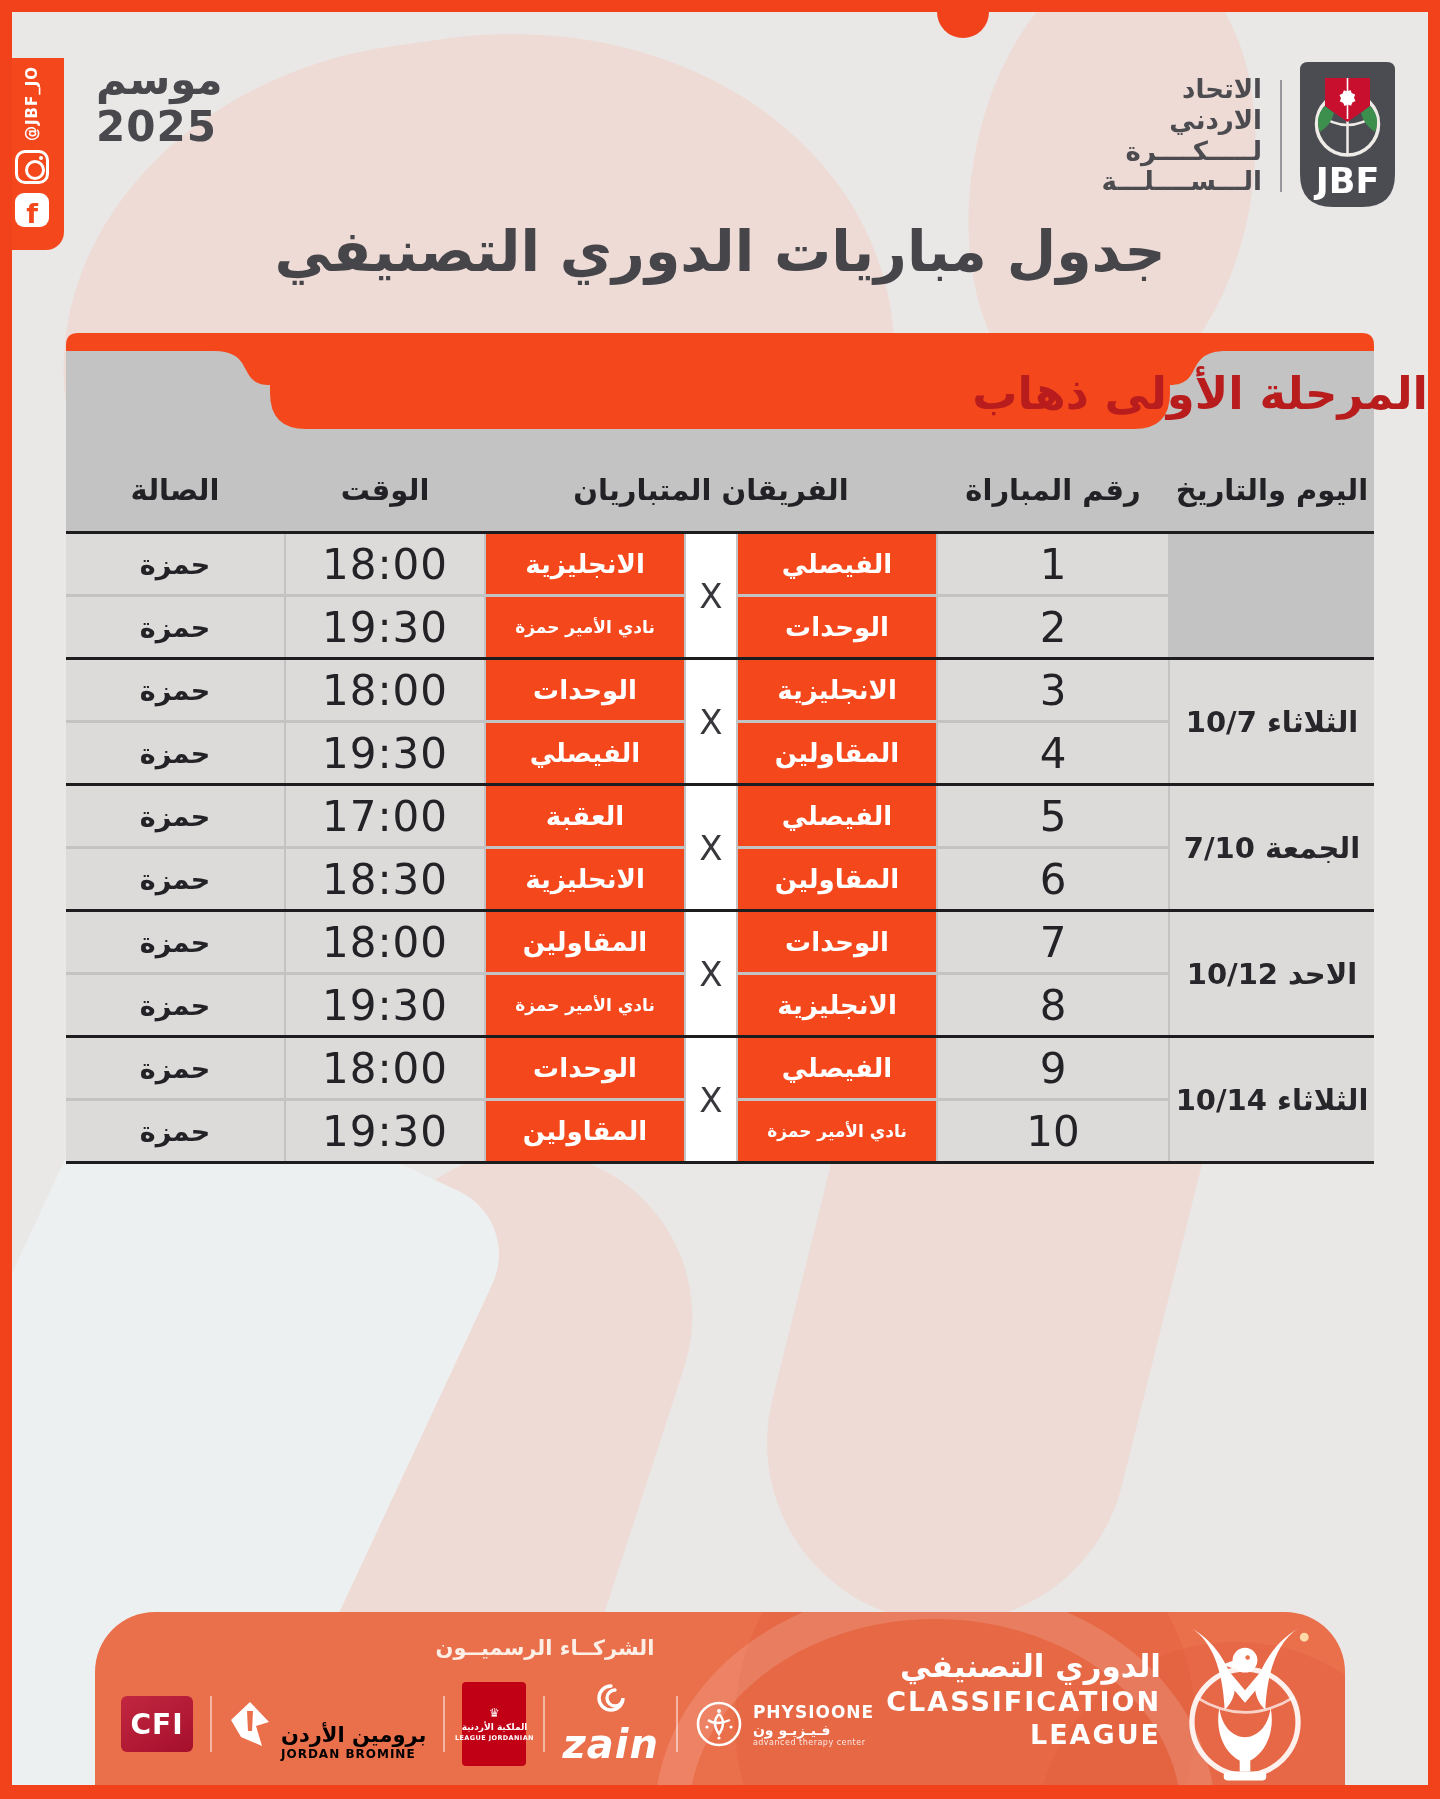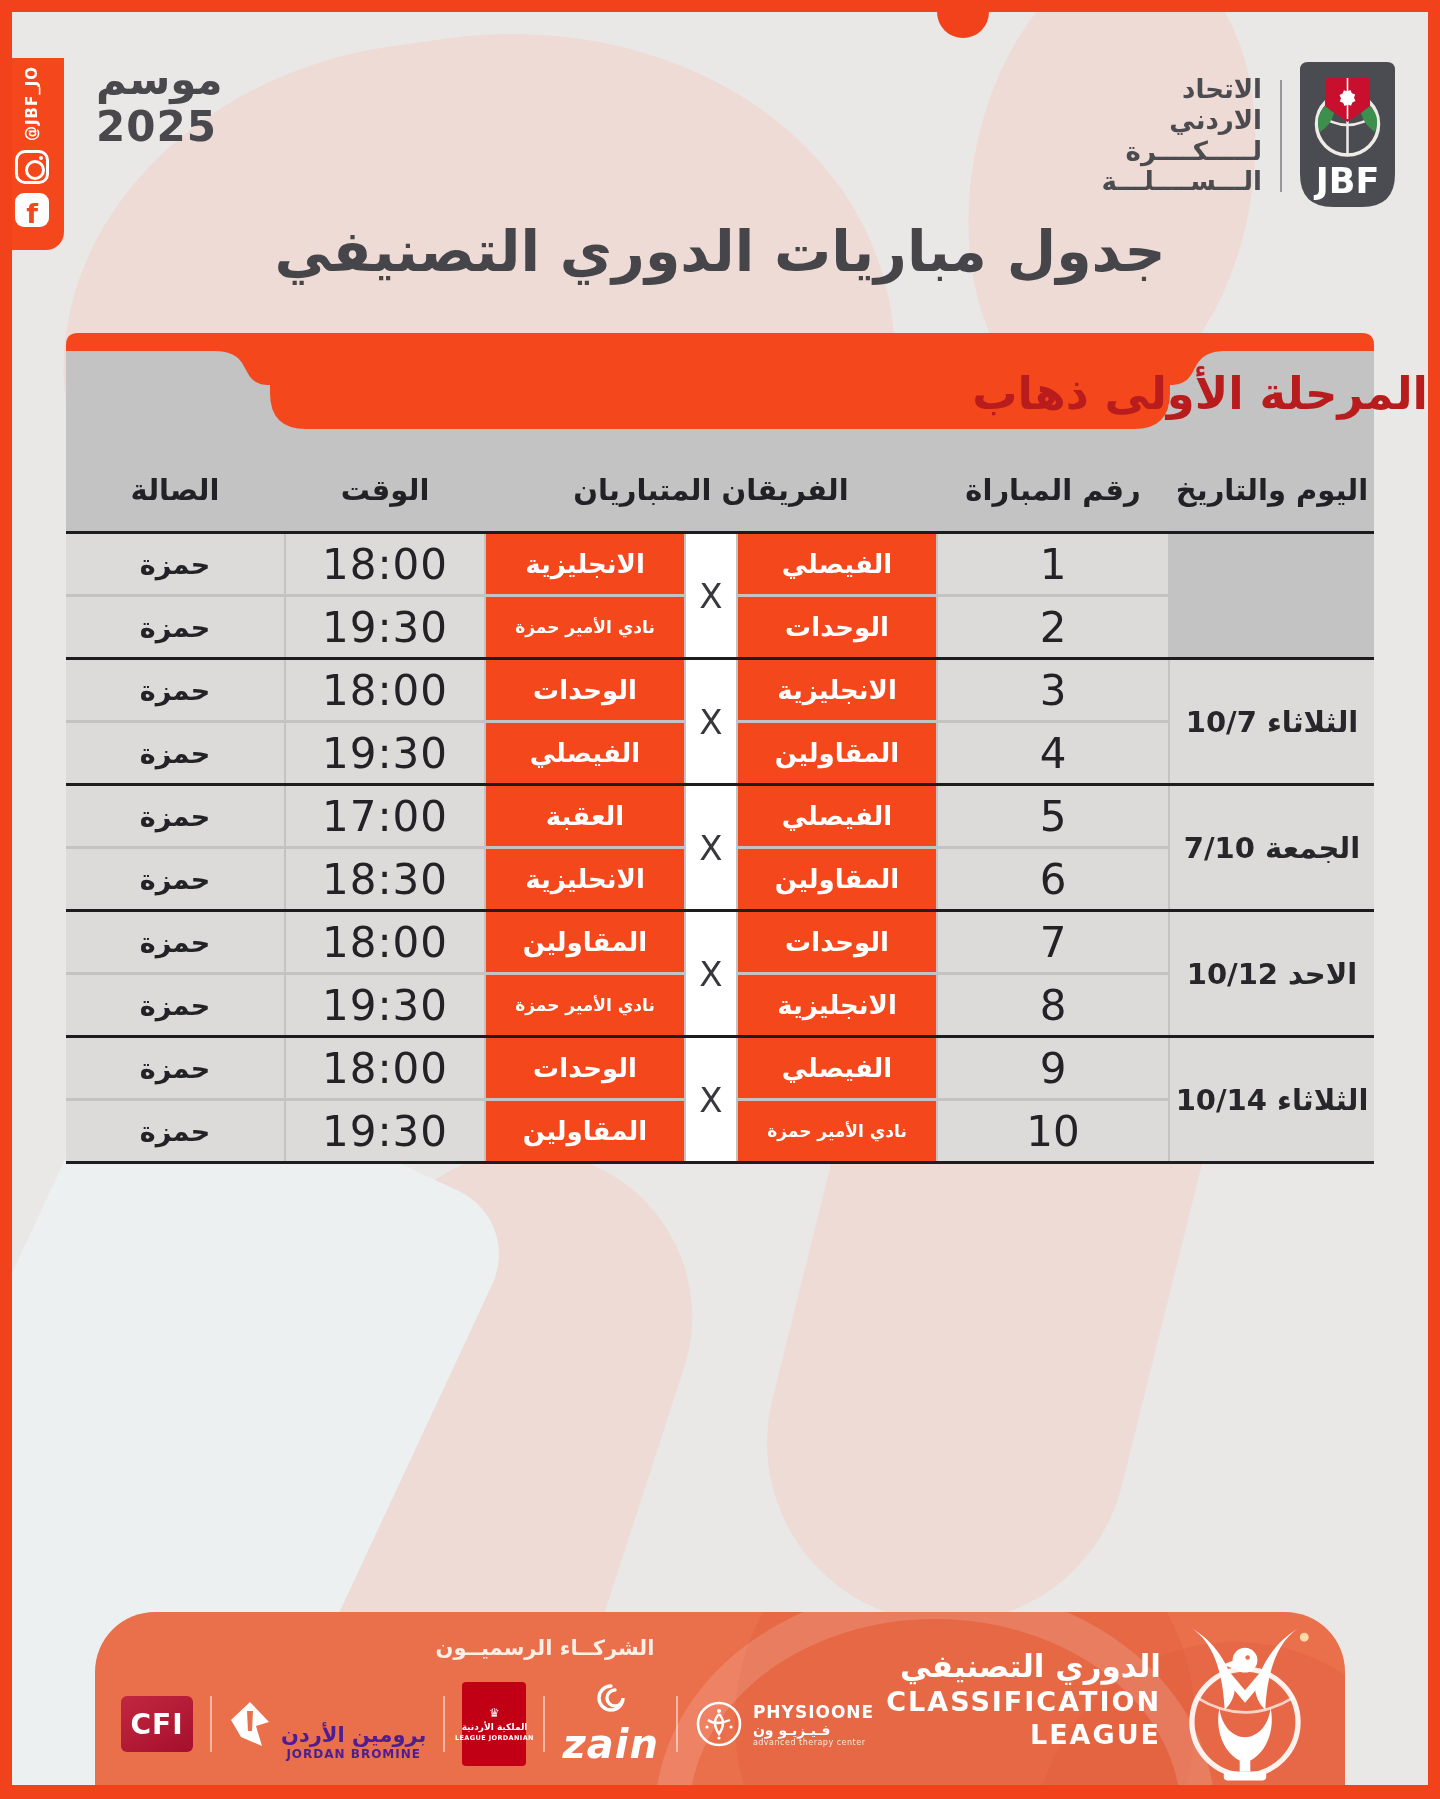--- a/index.html
+++ b/index.html
@@ -75,21 +75,21 @@
   .bar-deco1{position:absolute;right:150px;top:-120px;width:460px;height:460px;border-radius:50%;background:#e2603e;opacity:.45;}
   .bar-deco2{position:absolute;right:-90px;top:30px;width:400px;height:400px;border-radius:50%;background:#e2603e;opacity:.4;}
   .bar-deco3{position:absolute;left:560px;bottom:-260px;width:560px;height:460px;border-radius:50%;border:34px solid rgba(255,255,255,.14);}
   .partners-label{position:absolute;left:230px;top:24px;width:440px;text-align:center;
     color:#fdeee6;font-weight:bold;font-size:21px;letter-spacing:1px;}
   .sponsors{position:absolute;left:26px;top:62px;height:100px;display:flex;align-items:center;gap:17px;}
   .sp-div{width:2px;height:56px;background:rgba(255,255,255,.5);}
   .cfi-box{width:72px;height:56px;border-radius:6px;background:linear-gradient(150deg,#c22740,#a50f2c);
     display:flex;align-items:center;justify-content:center;color:#fff;font-weight:bold;font-size:28px;letter-spacing:1px;}
   .jb{display:flex;align-items:center;gap:10px;}
-  .jb-text{color:#4c1d95;text-align:center;margin-top:36px;}
+  .jb-text{color:#000000;text-align:left;margin-top:36px;}
   .jb-ar{font-size:21px;font-weight:bold;}
   .jb-en{font-size:12px;font-weight:bold;letter-spacing:1px;}
   .rj-box{width:64px;height:84px;background:var(--rj-red);border-radius:4px;color:#fff;display:flex;flex-direction:column;
     align-items:center;justify-content:center;gap:2px;padding:3px;}
   .rj-crown{font-size:12px;line-height:1;}
   .rj-ar{font-size:10px;font-weight:bold;white-space:nowrap;transform:scale(.9);}
   .rj-en{font-size:6.5px;font-weight:bold;letter-spacing:.4px;white-space:nowrap;}
   .zain{display:flex;align-items:center;gap:6px;color:#fff;flex-direction:column;}
   .zain-word{font-size:40px;font-weight:bold;font-style:italic;letter-spacing:1px;}
   .physio{display:flex;align-items:center;gap:10px;color:#fff;}

